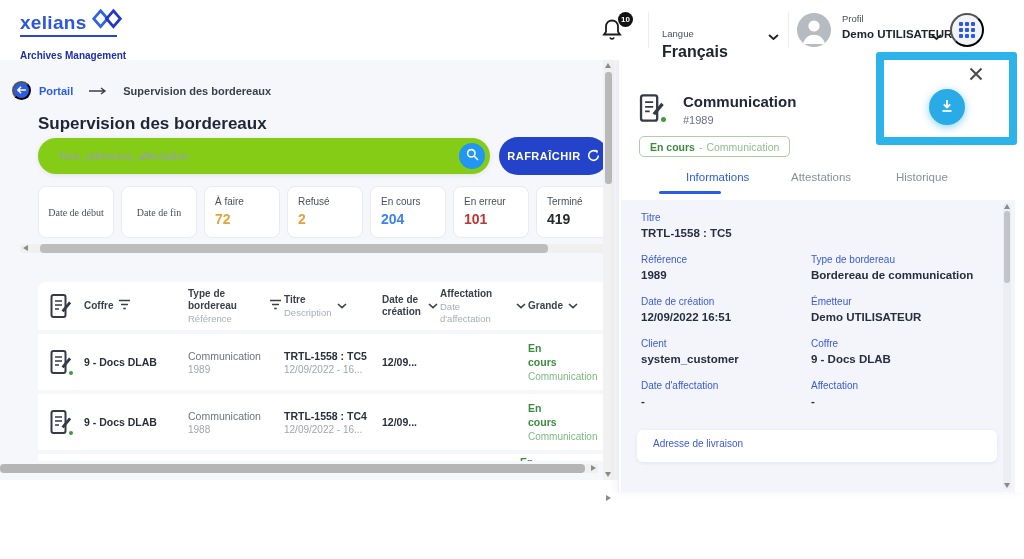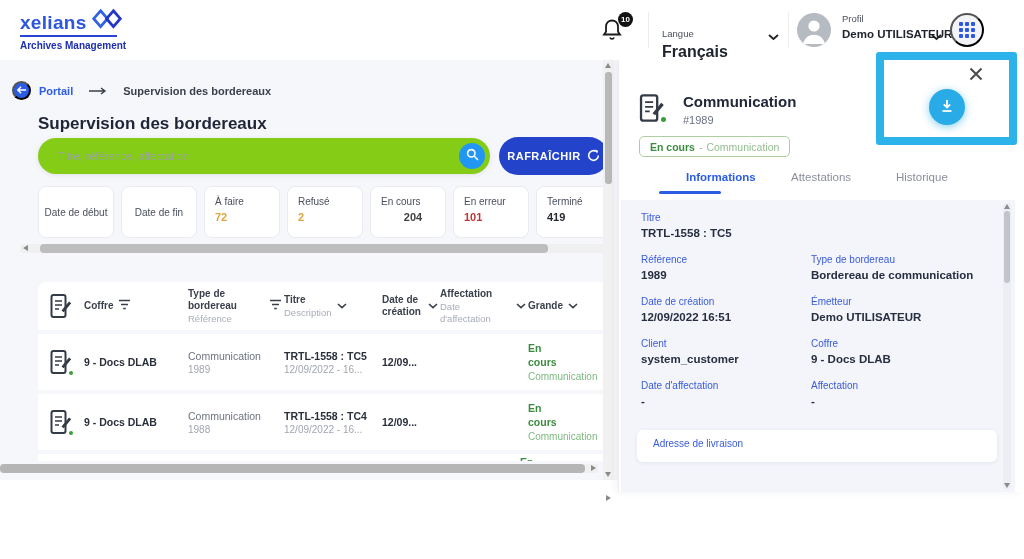--- a/index.html
+++ b/index.html
@@ -7,21 +7,21 @@
   body {
     width:1024px; height:559px; position:relative; overflow:hidden;
     background:#ffffff; font-family:"Liberation Sans", sans-serif; color:#20263d;
   }
   
   .topbar { position:absolute; left:0; top:0; width:1024px; height:60px; background:#fff; z-index:5; }
   .logo { position:absolute; left:20px; top:8px; }
   .logo-row { display:flex; align-items:flex-end; gap:4px; }
   .logo-word { font-size:19px; font-weight:bold; color:#2c55e0; letter-spacing:.3px; }
   .logo-line { height:2px; background:#2b44d4; margin-top:1px; width:97px; }
-  .logo-sub { font-size:10px; font-weight:bold; color:#1d2fae; margin-top:3px; }
+  .logo-sub { font-size:10px; font-weight:bold; color:#1d2fae; margin-top:13px; }
   .bell-wrap { position:absolute; left:600px; top:17px; width:26px; height:26px; }
   .bell-badge { position:absolute; top:-5px; right:-7px; min-width:15px; height:15px; background:#121212; color:#fff;
     border-radius:50%; font-size:8px; font-weight:bold; display:flex; align-items:center; justify-content:center; }
   .tb-sep { position:absolute; top:12px; width:1px; height:36px; background:#ececf1; }
   .ctl-label { font-size:9.5px; color:#4a4f5c; }
   .ctl-value { font-size:16px; font-weight:bold; color:#20242e; margin-top:4px; white-space:nowrap; }
   .lang-block { position:absolute; left:662px; top:28px; }
   .caret { position:absolute; }
   .avatar { position:absolute; left:797px; top:13px; width:34px; height:34px; border-radius:50%; background:#b6bac1; overflow:hidden; }
   .profile-block { position:absolute; left:842px; top:13px; }
@@ -39,25 +39,25 @@
   .page-title { position:absolute; left:38px; top:43px; font-size:17px; font-weight:bold; color:#1f2437; }
   .search-pill { position:absolute; left:38px; top:78px; width:452px; height:36px; background:#84cc16; border-radius:18px;
     box-shadow:0 1px 5px rgba(40,50,80,.10); display:flex; align-items:center; padding:0 5px 0 18px; }
   .search-input { border:0; outline:0; flex:1; font-size:11px; color:#333; background:transparent; }
   .search-input::placeholder { color:#9aa0ad; }
   .search-btn { width:26px; height:26px; border-radius:50%; background:#2196f3; border:0; display:flex; align-items:center; justify-content:center; }
   .refresh-btn { position:absolute; left:499px; top:77px; width:109px; height:38px; border-radius:19px; background:#2343cb;
     color:#fff; font-size:11px; font-weight:bold; letter-spacing:.5px; border:0; display:flex; align-items:center; justify-content:center; gap:6px; }
   .cards { position:absolute; left:38px; top:126px; width:576px; display:flex; gap:7px; overflow:hidden; }
   .card { flex:0 0 76px; height:52px; background:#fff; border:1px solid #e9ebf1; border-radius:8px; }
-  .card.date { display:flex; align-items:center; justify-content:center; font-size:10px; color:#4a4f5c; text-align:center; padding:0 4px; }
+  .card.date { display:flex; align-items:center; justify-content:center; font-size:10px; color:#4a4f5c; text-align:center; padding:0 4px;font-family:Liberation Serif, serif; }
   .card.stat { padding:9px 0 0 10px; }
   .stat-label { font-size:10px; color:#4a4f5c; white-space:nowrap; }
-  .stat-value { font-size:11px; font-weight:bold; margin-top:4px; }
-  .amber { color:#dfa43d; } .green { color:#404040;text-align:center; } .red { color:#bf3434; } .dark { color:#26292f; }
+  .stat-value { font-size:14px; font-weight:bold; margin-top:4px; }
+  .amber { color:#dfa43d; } .green { color:#3b82f6; } .red { color:#bf3434; } .dark { color:#26292f; }
   .hscroll1 { position:absolute; left:20px; top:184px; width:592px; height:9px; background:#f0f0f0; border-radius:4px; }
   .hscroll1 .thumb { position:absolute; left:20px; top:0; width:508px; height:9px; background:#bdbdbd; border-radius:4px; }
   
   .table { position:absolute; left:38px; top:222px; width:570px; }
   .tgrid { display:grid; grid-template-columns:46px 104px 96px 98px 58px 88px 80px; align-items:center; }
   .thead { background:#fff; border-radius:8px 8px 0 0; height:48px; overflow:hidden; }
   .th { display:flex; align-items:center; gap:5px; font-size:10px; font-weight:bold; color:#3a3f4c; line-height:1.2; padding-right:2px; }
   .th-sub { font-size:9.5px; color:#a8adba; font-weight:normal; margin-top:1px; }
   .trow { background:#fff; height:56px; margin-top:4px; }
   .icon-cell { display:flex; justify-content:center; }
@@ -87,21 +87,21 @@
   .panel-id { position:absolute; left:64px; top:54px; font-size:11px; color:#6a7080; }
   .close-btn { position:absolute; left:348px; top:6px; width:18px; height:18px; background:none; border:0; padding:0; }
   .download-btn { position:absolute; left:310px; top:29px; width:36px; height:36px; border-radius:50%; background:#29abe8;
     border:0; box-shadow:0 2px 8px rgba(41,171,232,.55); display:flex; align-items:center; justify-content:center; }
   .badge { position:absolute; left:20px; top:76px; height:21px; display:inline-flex; align-items:center; padding:0 10px;
     border:1px solid #aecf9f; border-radius:5px; background:#fff; font-size:10.5px; white-space:nowrap; }
   .badge-status { color:#3c8c40; font-weight:bold; }
   .badge-sep { color:#93bd90; margin:0 4px; }
   .badge-detail { color:#93bd90; }
   .tab { position:absolute; top:111px; font-size:11.5px; color:#8a8f9b; background:none; border:0; padding:0; }
-  .tab.active { color:#2b5ce6; font-weight:bold;padding-left:27px; }
+  .tab.active { color:#2b5ce6; font-weight:normal;padding-left:27px; }
   .tab-underline { position:absolute; left:40px; top:131px; width:62px; height:3px; background:#2b5ce6; border-radius:2px; }
   .panel-content { position:absolute; left:2px; top:140px; width:394px; height:292px; background:#f3f5fb; }
   .fields { position:absolute; left:20px; top:12px; width:340px; }
   .frow { display:flex; margin-bottom:15px; }
   .field { flex:1; min-width:0; }
   .f-label { font-size:10px; color:#3a5bd9; margin-bottom:4px; }
   .f-value { font-size:11.5px; font-weight:bold; color:#272e3f; }
   .addr-card { position:absolute; left:16px; top:230px; width:360px; background:#fff; border-radius:6px;
     padding:8px 0 9px 16px; box-shadow:0 1px 4px rgba(20,30,60,.07); }
   .pscroll { position:absolute; left:382px; top:3px; width:8px; height:286px; background:#eceef3; border-radius:4px; }

